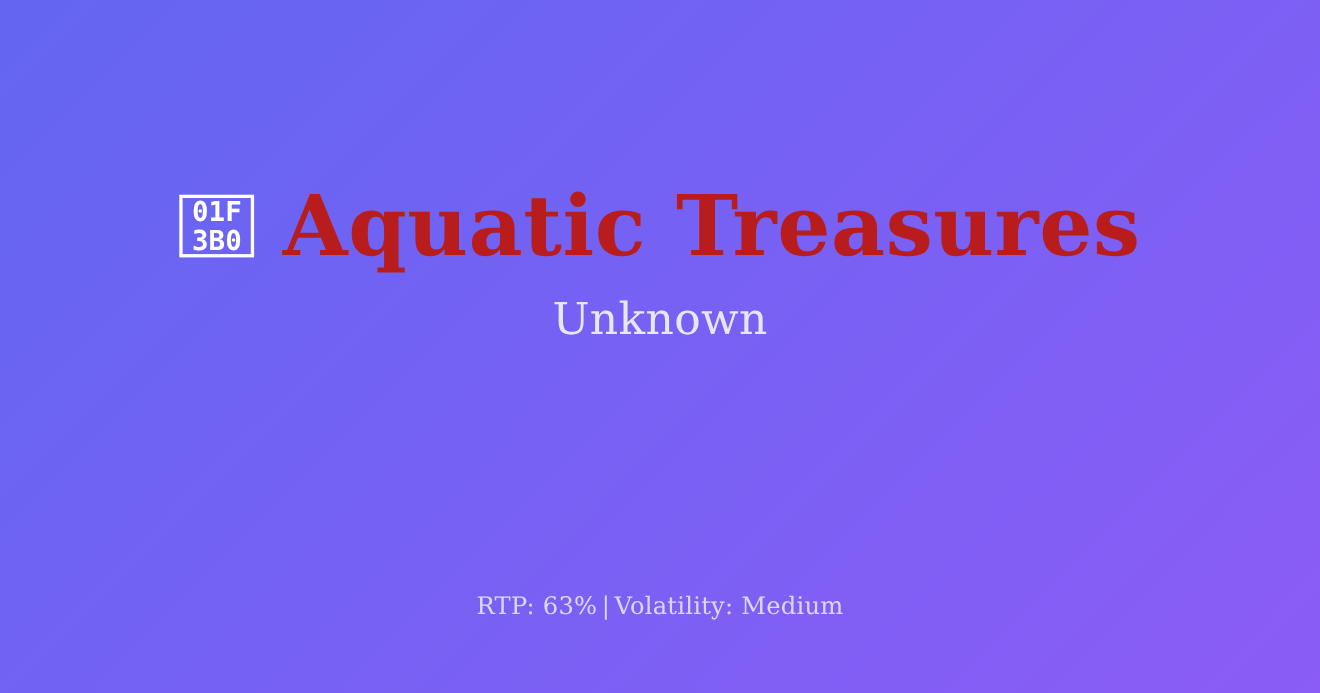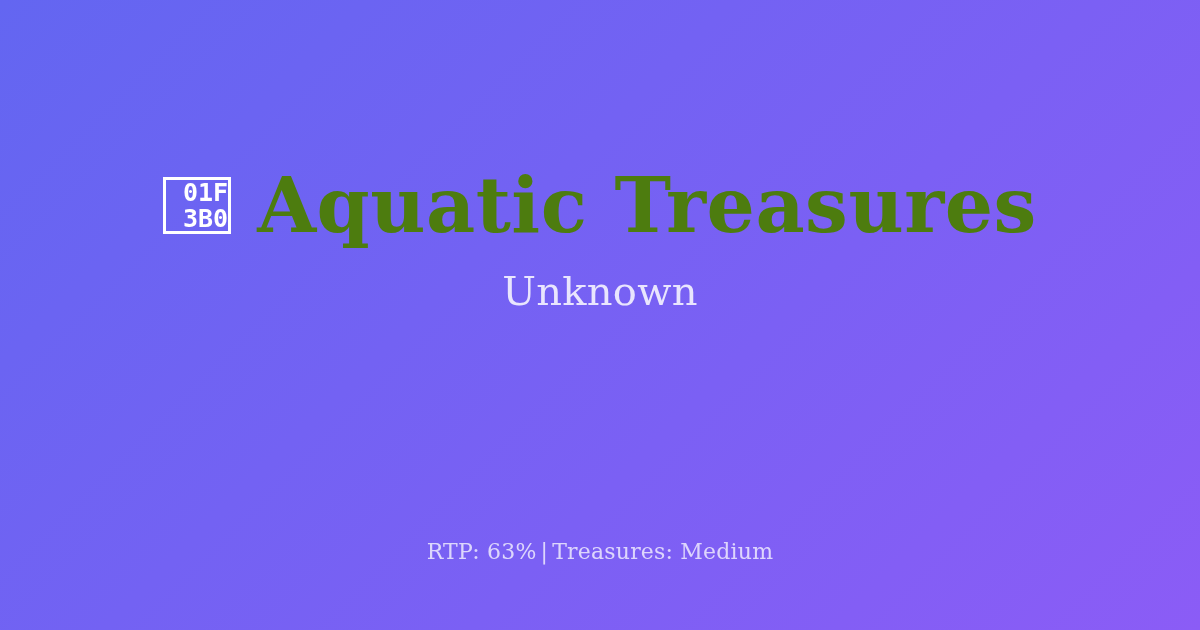--- a/index.html
+++ b/index.html
@@ -35,40 +35,40 @@
     align-items: center;
     justify-content: center;
     gap: 26px;
     line-height: 1;
   }
 
   
   .tofu {
     display: inline-flex;
     flex-direction: column;
-    align-items: flex-end;
+    align-items: center;
     justify-content: center;
     width: 68px;
     height: 57px;
     border: 3px solid #ffffff;
     font-family: "DejaVu Sans Mono", "Liberation Mono", monospace;
     font-size: 25px;
     font-weight: 700;
     letter-spacing: 0px;
     color: #ffffff;
     line-height: 1.04;
     flex: none;
   }
 
   .tofu span { display: block; }
 
   .game-title {
     font-size: 76px;
     font-weight: 700;
-    color: #4d7c0f;
+    color: #b91c1c;
     letter-spacing: 0.5px;
     white-space: nowrap;
   }
 
   .provider {
     margin-top: 24px;
     font-size: 40px;
     font-weight: 400;
     color: rgba(255, 255, 255, 0.84);
     letter-spacing: 0.3px;
@@ -97,14 +97,14 @@
       <span>3B0</span>
     </span>
     <h1 class="game-title">Aquatic Treasures</h1>
   </div>
 
   <div class="provider">Unknown</div>
 
 </div>
 
 <div class="stats">
-  <span>RTP: 63%</span><span class="sep">|</span><span>Treasures: Medium</span>
+  <span>RTP: 63%</span><span class="sep">|</span><span>Volatility: Medium</span>
 </div>
 
 </body></html>

